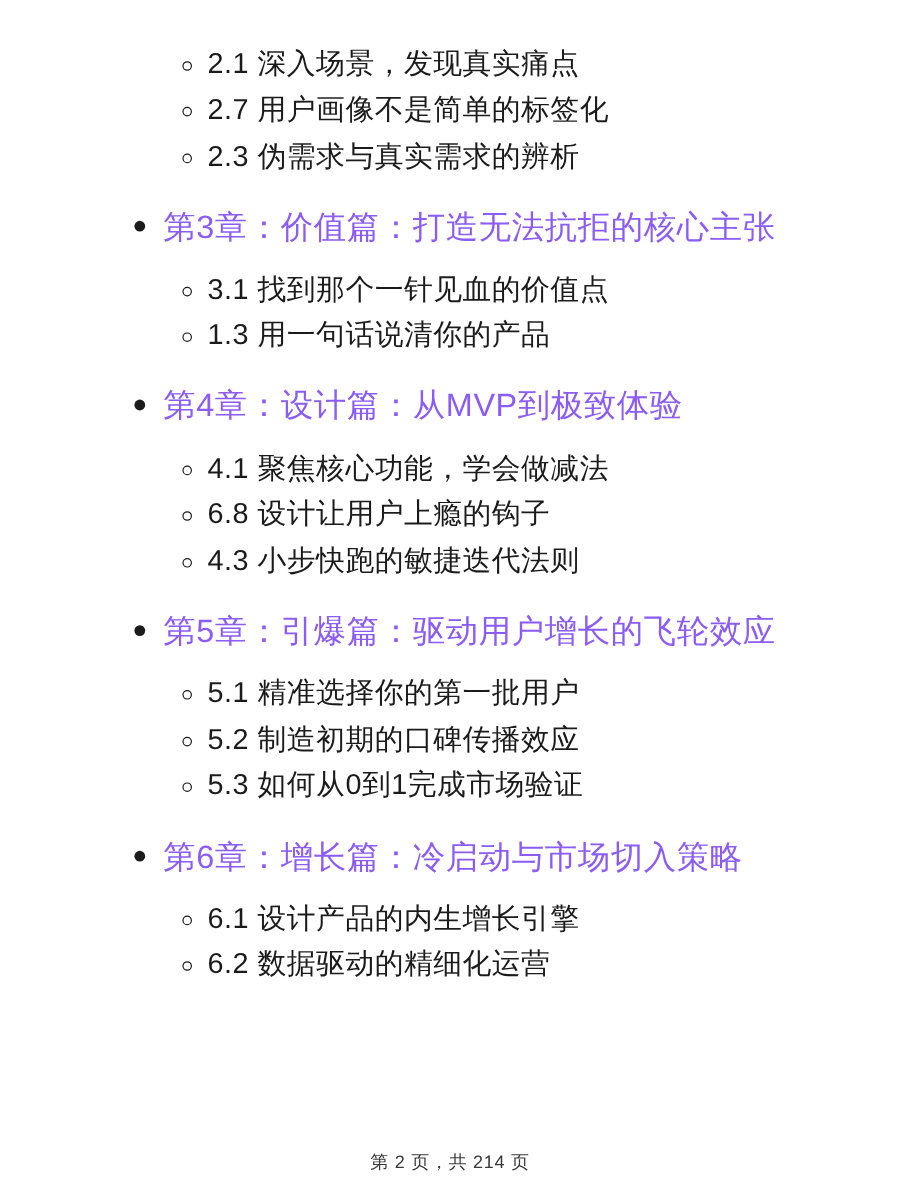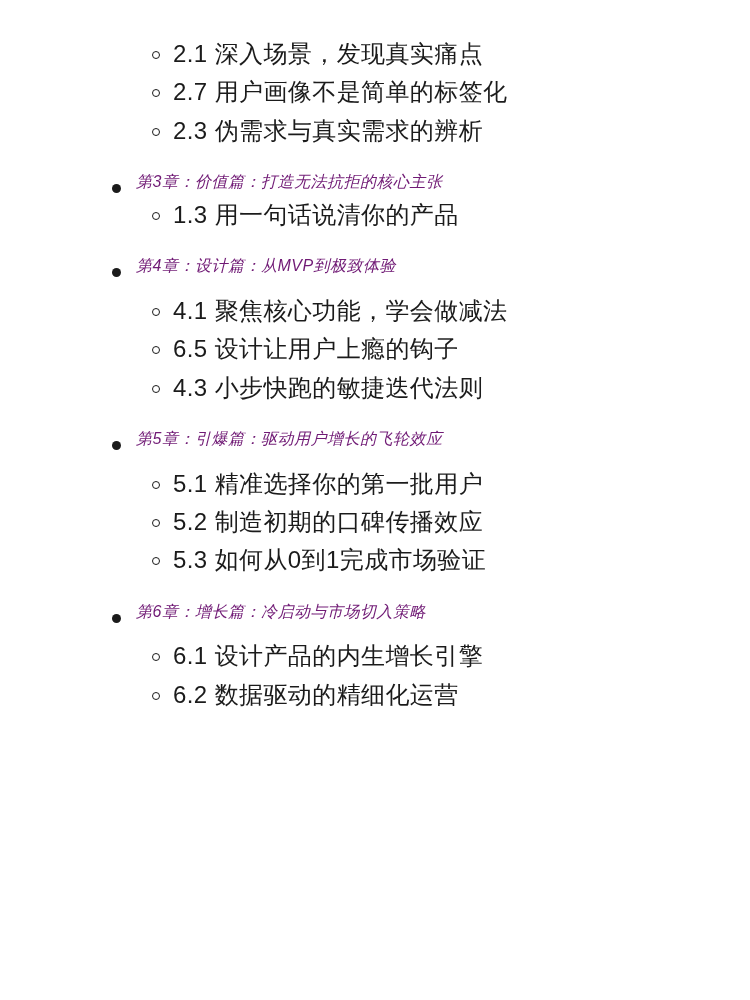--- a/index.html
+++ b/index.html
@@ -23,28 +23,27 @@
     position: relative;
   }
   .toc {
     list-style: none;
     margin: 0;
     padding: 0;
   }
   
   .l1 {
     position: relative;
-    font-size: 16px;
+    font-size: 27px;
     line-height: 1.35;
     letter-spacing: 0.5px;
     margin: 0 0 6px 0;
     padding-left: 96px;
-    color: #701a75;
+    color: #8b5cf6;
     font-weight: 400;
-    font-style: italic;
   }
   .l1 .bullet {
     position: absolute;
     left: 72px;
     top: 13px;
     width: 9px;
     height: 9px;
     border-radius: 50%;
     background: #1b1b1b;
   }
@@ -89,26 +88,28 @@
 </style>
 </head>
 <body>
 
 <div class="page">
   <ul class="toc" id="toc-list">
       <li class="l2"><span class="bullet"></span><span>2.1 深入场景，发现真实痛点</span></li>
       <li class="l2"><span class="bullet"></span><span>2.7 用户画像不是简单的标签化</span></li>
       <li class="l2"><span class="bullet"></span><span>2.3 伪需求与真实需求的辨析</span></li>
       <li class="l1 gap-before-chapter"><span class="bullet"></span><span>第3章：价值篇：打造无法抗拒的核心主张</span></li>
+      <li class="l2 gap-before-section"><span class="bullet"></span><span>3.1 找到那个一针见血的价值点</span></li>
       <li class="l2"><span class="bullet"></span><span>1.3 用一句话说清你的产品</span></li>
       <li class="l1 gap-before-chapter"><span class="bullet"></span><span>第4章：设计篇：从MVP到极致体验</span></li>
       <li class="l2 gap-before-section"><span class="bullet"></span><span>4.1 聚焦核心功能，学会做减法</span></li>
-      <li class="l2"><span class="bullet"></span><span>6.5 设计让用户上瘾的钩子</span></li>
+      <li class="l2"><span class="bullet"></span><span>6.8 设计让用户上瘾的钩子</span></li>
       <li class="l2"><span class="bullet"></span><span>4.3 小步快跑的敏捷迭代法则</span></li>
       <li class="l1 gap-before-chapter"><span class="bullet"></span><span>第5章：引爆篇：驱动用户增长的飞轮效应</span></li>
       <li class="l2 gap-before-section"><span class="bullet"></span><span>5.1 精准选择你的第一批用户</span></li>
       <li class="l2"><span class="bullet"></span><span>5.2 制造初期的口碑传播效应</span></li>
       <li class="l2"><span class="bullet"></span><span>5.3 如何从0到1完成市场验证</span></li>
       <li class="l1 gap-before-chapter"><span class="bullet"></span><span>第6章：增长篇：冷启动与市场切入策略</span></li>
       <li class="l2 gap-before-section"><span class="bullet"></span><span>6.1 设计产品的内生增长引擎</span></li>
       <li class="l2"><span class="bullet"></span><span>6.2 数据驱动的精细化运营</span></li>
     </ul>
+  <div class="footer">第 2 页，共 214 页</div>
 </div>
 
 </body></html>

